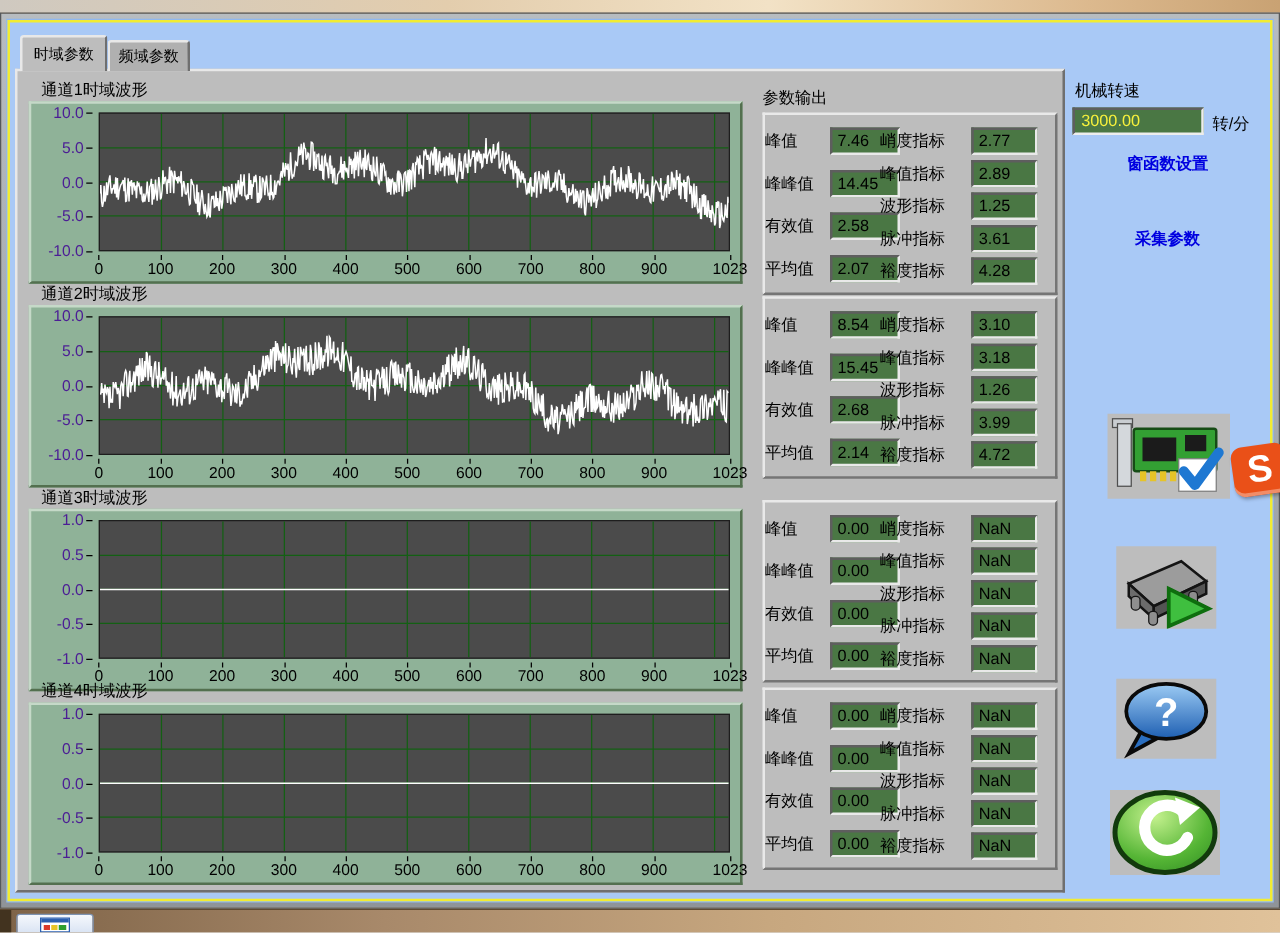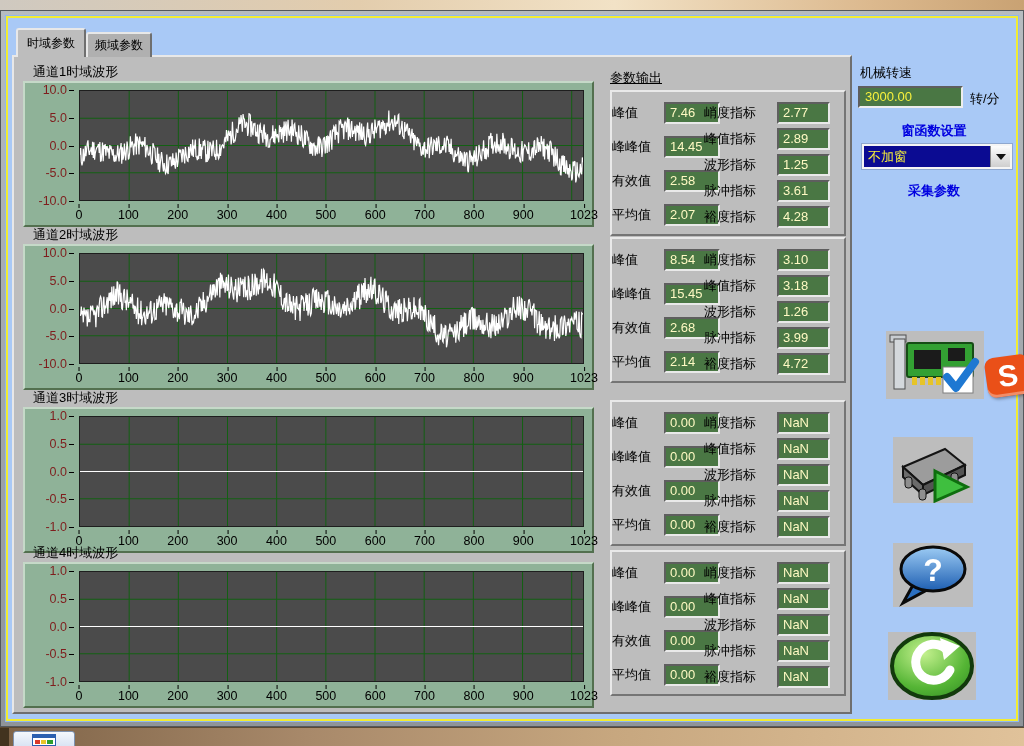--- a/index.html
+++ b/index.html
@@ -24,32 +24,32 @@
   .tab.inactive{left:86px;top:32px;width:62px;height:23px;line-height:23px;background:#B0B0B0;}
   
   .chart-block{position:absolute;left:9px;width:571px;height:162px;}
   .chart-title{position:absolute;left:10px;top:0;height:16px;font-size:13px;color:#000;}
   .chart-frame{position:absolute;left:0;top:18px;right:0;height:142px;background:#8FB298;
     border-top:2px solid #C5D9C8;border-left:2px solid #C5D9C8;
     border-right:2px solid #53704F;border-bottom:2px solid #53704F;}
   .plot{position:absolute;left:54px;right:8px;top:7px;bottom:24px;background:#4B4B4B;border:1px solid #1E1E1E;}
   .plot svg{position:absolute;left:0;top:0;width:100%;height:100%;}
   .ylabels{position:absolute;left:0;width:50px;top:7px;bottom:24px;}
-  .ytick{position:absolute;right:8px;transform:translateY(-50%);font-size:12.5px;color:#7f1d1d;}
+  .ytick{position:absolute;right:8px;transform:translateY(-50%);font-size:12.5px;color:#4c1d95;}
   .ytick::after{content:"";position:absolute;right:-7px;top:50%;width:5px;height:1px;background:#000;}
   .xlabels{position:absolute;left:54px;right:8px;bottom:1px;height:20px;}
   .xtick{position:absolute;top:4px;transform:translateX(-50%);font-size:12.5px;color:#000;}
   .xtick::before{content:"";position:absolute;left:50%;top:-4px;width:1px;height:4px;background:#000;}
   
-  .params-title{position:absolute;left:596px;top:12px;font-size:13px;color:#000;text-decoration:underline;}
+  .params-title{position:absolute;left:596px;top:12px;font-size:13px;color:#000;}
   .pgroup{position:absolute;left:596px;width:232px;height:142px;background:#BDBDBD;
     border-top:2px solid #E9E9E9;border-left:2px solid #E9E9E9;
     border-right:2px solid #757575;border-bottom:2px solid #757575;}
   .plabel{position:absolute;font-size:13px;color:#000000;text-align:left;line-height:22px;white-space:nowrap;}
-  .pvalue{position:absolute;height:18px;background:#4A7744;color:#fef9c3;font-size:13px;line-height:18px;
+  .pvalue{position:absolute;height:18px;background:#4A7744;color:#000000;font-size:13px;line-height:18px;
     padding-left:4px;border-top:2px solid #5E5E5E;border-left:2px solid #5E5E5E;
     border-bottom:2px solid #E9E9E9;border-right:2px solid #E9E9E9;}
   
   .rp-label{position:absolute;font-size:13px;color:#000;white-space:nowrap;}
   .rp-label-blue{position:absolute;font-size:13px;font-weight:bold;color:#0000E0;text-align:center;white-space:nowrap;}
   .rp-field{position:absolute;height:18px;background:#4A7744;color:#F7F13C;font-size:13px;line-height:18px;
     padding-left:5px;border-top:2px solid #5E5E5E;border-left:2px solid #5E5E5E;
     border-bottom:2px solid #EDEDED;border-right:2px solid #EDEDED;}
   .rp-field.green-text{color:#18D018;font-size:12px;}
   .dropdown{position:absolute;left:862px;top:144px;width:146px;height:21px;background:#0B0B92;
@@ -344,24 +344,20 @@
           <div class="pvalue" style="top: 114px; left: 165px; width: 45px;">NaN</div>
         </div>
       </div>
   </div>
 
   <div class="rp-label" style="left:860px;top:64px;">机械转速</div>
   <div class="rp-field" style="left:858px;top:86px;width:96px;">3000.00</div>
   <div class="rp-label" style="left:970px;top:90px;">转/分</div>
 
   <div class="rp-label-blue" style="left:858px;top:122px;width:152px;">窗函数设置</div>
-  <div class="dropdown">
-    <span class="dd-text">不加窗</span>
-    <span class="dd-btn"></span>
-  </div>
 
   <div class="rp-label-blue" style="left:858px;top:182px;width:152px;">采集参数</div>
 
   <div class="icon-tile" style="left:886px;top:331px;width:98px;height:68px;">
     <svg width="98" height="68" viewBox="0 0 98 68">
       <rect x="4" y="4" width="16" height="7" fill="#C9CDD1" stroke="#4E4E4E"></rect>
       <rect x="8" y="8" width="11" height="50" fill="#D4D8DC" stroke="#4E4E4E"></rect>
       <rect x="21" y="12" width="66" height="34" rx="2" fill="#33A033" stroke="#164C16" stroke-width="2"></rect>
       <rect x="28" y="19" width="27" height="19" fill="#1B1B1B"></rect>
       <rect x="62" y="17" width="17" height="13" fill="#1B1B1B"></rect>

